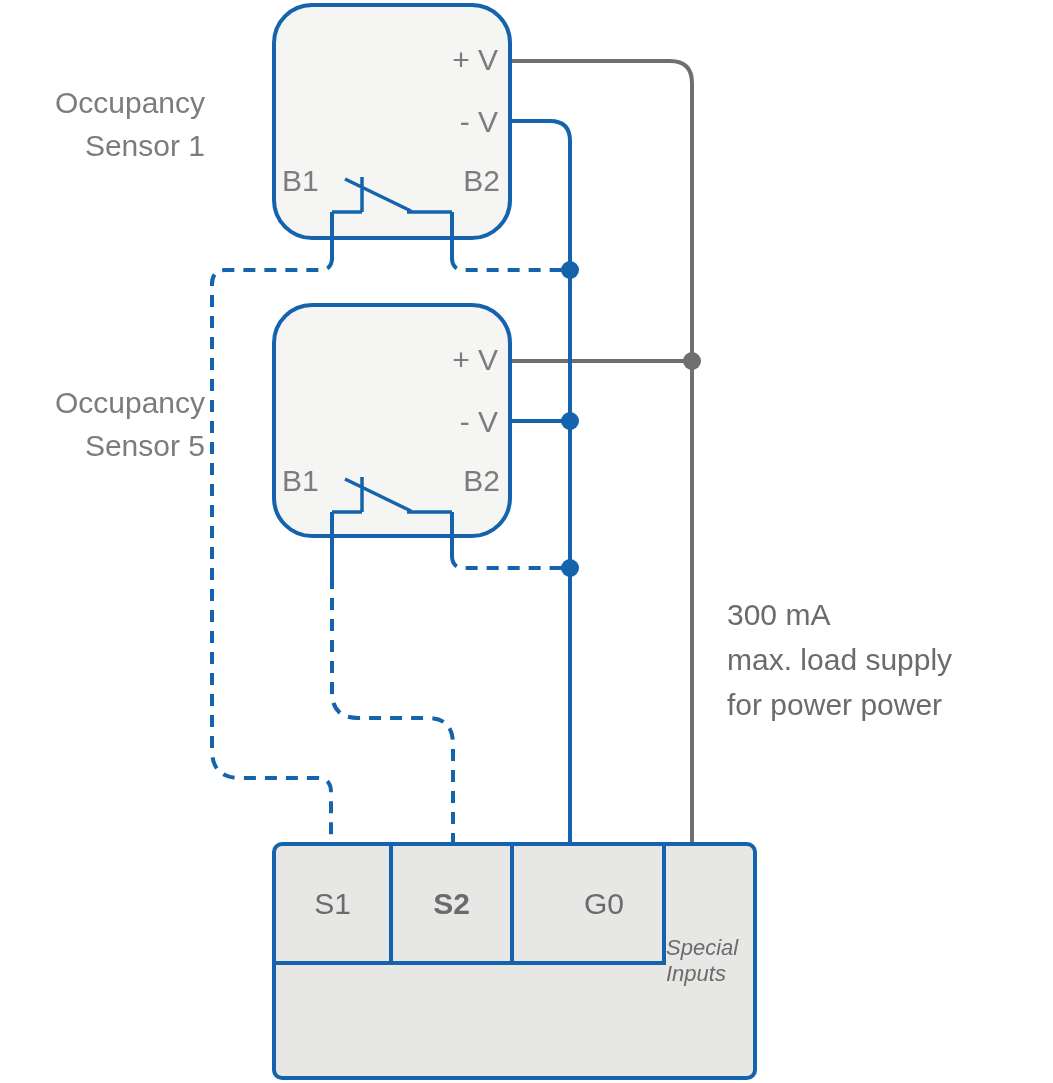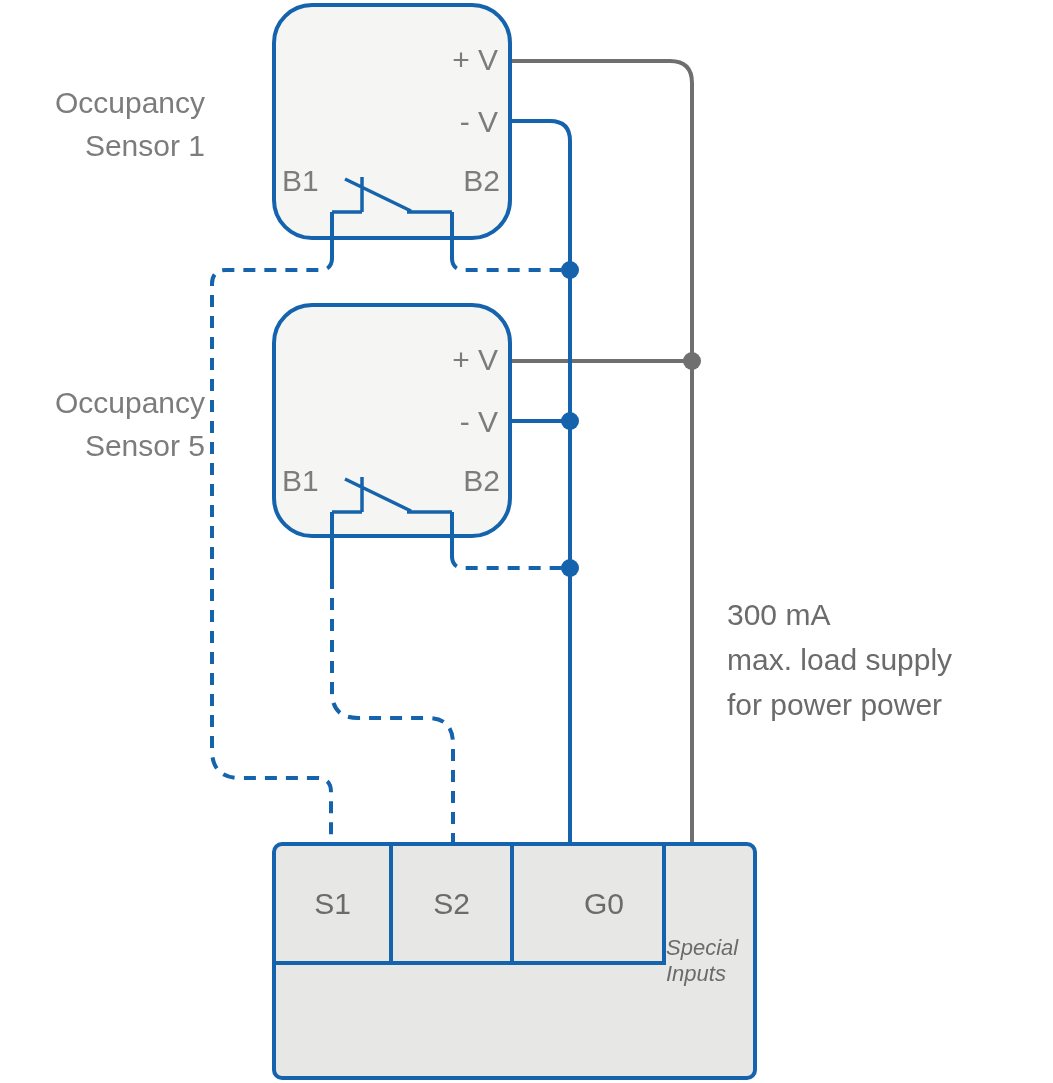--- a/index.html
+++ b/index.html
@@ -42,21 +42,21 @@
     display:flex;overflow:hidden;
   }
   .terminal-row{
     display:flex;height:115px;border-bottom:4px solid var(--wire-blue);
   }
   .terminal-cell{
     box-sizing:content-box;display:flex;align-items:center;justify-content:center;
     color:var(--text-gray);font-size:30px;border-right:4px solid var(--wire-blue);
   }
   .terminal-cell:nth-child(1){width:113px;}
-  .terminal-cell:nth-child(2){width:117px;}
+  .terminal-cell:nth-child(2){width:117px;font-weight:bold;}
   .terminal-cell:nth-child(3){width:116px;padding-left:32px;}
   .terminal-cell:nth-child(4){flex:1;border-right:none;}
   .terminal-caption{
     flex:1;display:flex;align-items:center;justify-content:center;
     color:var(--text-gray);font-size:22px;font-style:italic;
   }
 
   .wire{fill:none;stroke-width:4;}
   .wire-gray{stroke:var(--wire-gray);}
   .wire-blue{stroke:var(--wire-blue);}

